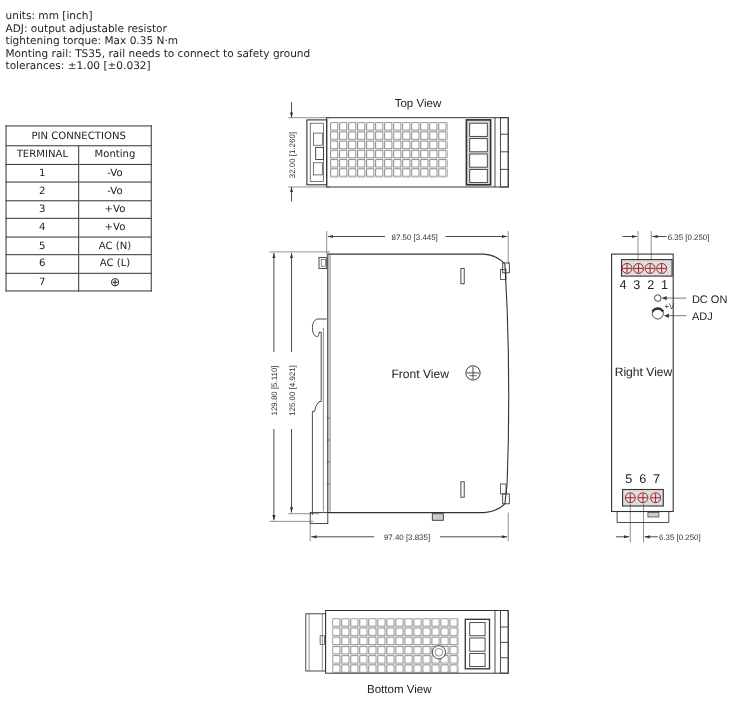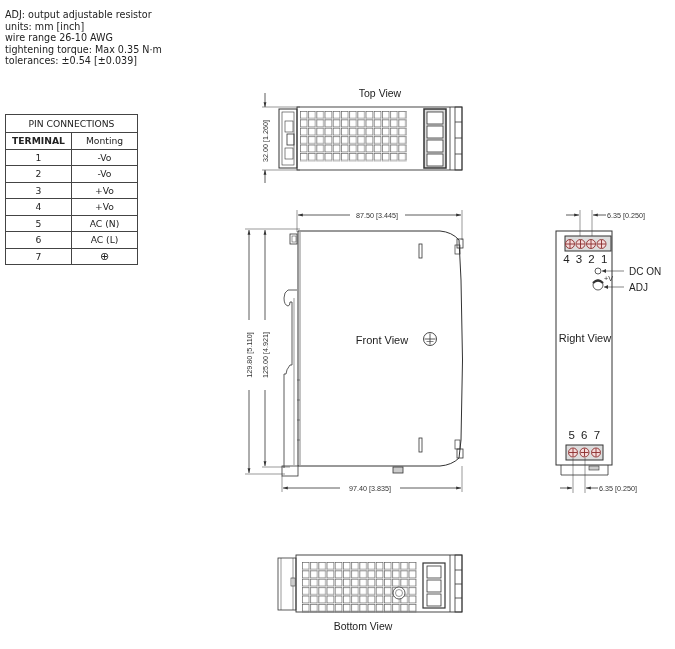--- a/index.html
+++ b/index.html
@@ -2,35 +2,35 @@
 <html><head>
 <meta charset="utf-8">
 <style>
   html, body { margin:0; padding:0; background:#ffffff; }
   body { width:675px; height:649px; position:relative; overflow:hidden; font-family:"DejaVu Sans", sans-serif; color:#222; }
   .notes { position:absolute; left:5px; top:9px; font-size:9.6px; line-height:11.6px; color:#222; }
   .notes div { white-space:nowrap; }
   table.pins { position:absolute; left:5px; top:114px; border-collapse:collapse; font-size:9.2px; color:#222; }
   table.pins td, table.pins th { border:1px solid #444; text-align:center; font-weight:normal; height:15.5px; padding:0; }
   table.pins th.title { height:17px; }
-  table.pins td.c1 { width:65px;font-weight:bold; }
+  table.pins td.c1 { width:65px; }
   table.pins td.c2 { width:65px; }
   svg.drawing { position:absolute; left:0; top:0; }
   .lbl { font-family:"Liberation Sans", sans-serif; fill:#222; }
   .dim { font-family:"Liberation Sans", sans-serif; fill:#333; font-size:7.2px; }
 </style>
 </head>
 <body>
 
 <div class="notes">
+  <div>units: mm [inch]</div>
   <div>ADJ: output adjustable resistor</div>
-  <div>units: mm [inch]</div>
-  <div>wire range 26-10 AWG</div>
   <div>tightening torque: Max 0.35 N·m</div>
-  <div>tolerances: ±0.54 [±0.039]</div>
+  <div>Monting rail: TS35, rail needs to connect to safety ground</div>
+  <div>tolerances: ±1.00 [±0.032]</div>
 </div>
 
 <table class="pins">
   <tbody>
       <tr>
         <th class="title" colspan="2">PIN CONNECTIONS</th>
       </tr>
   <tr>
     <td class="c1">TERMINAL</td>
     <td class="c2">Monting</td>

